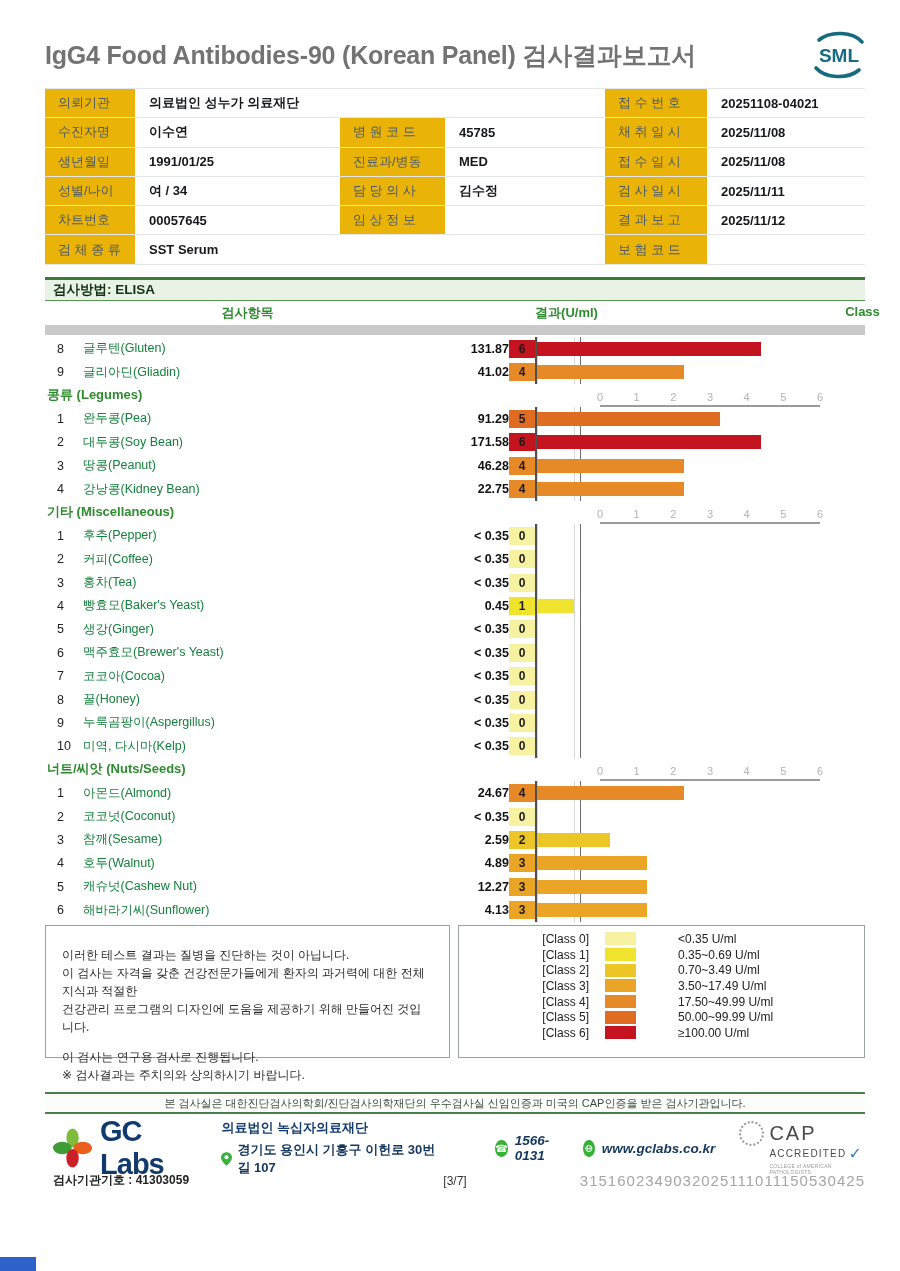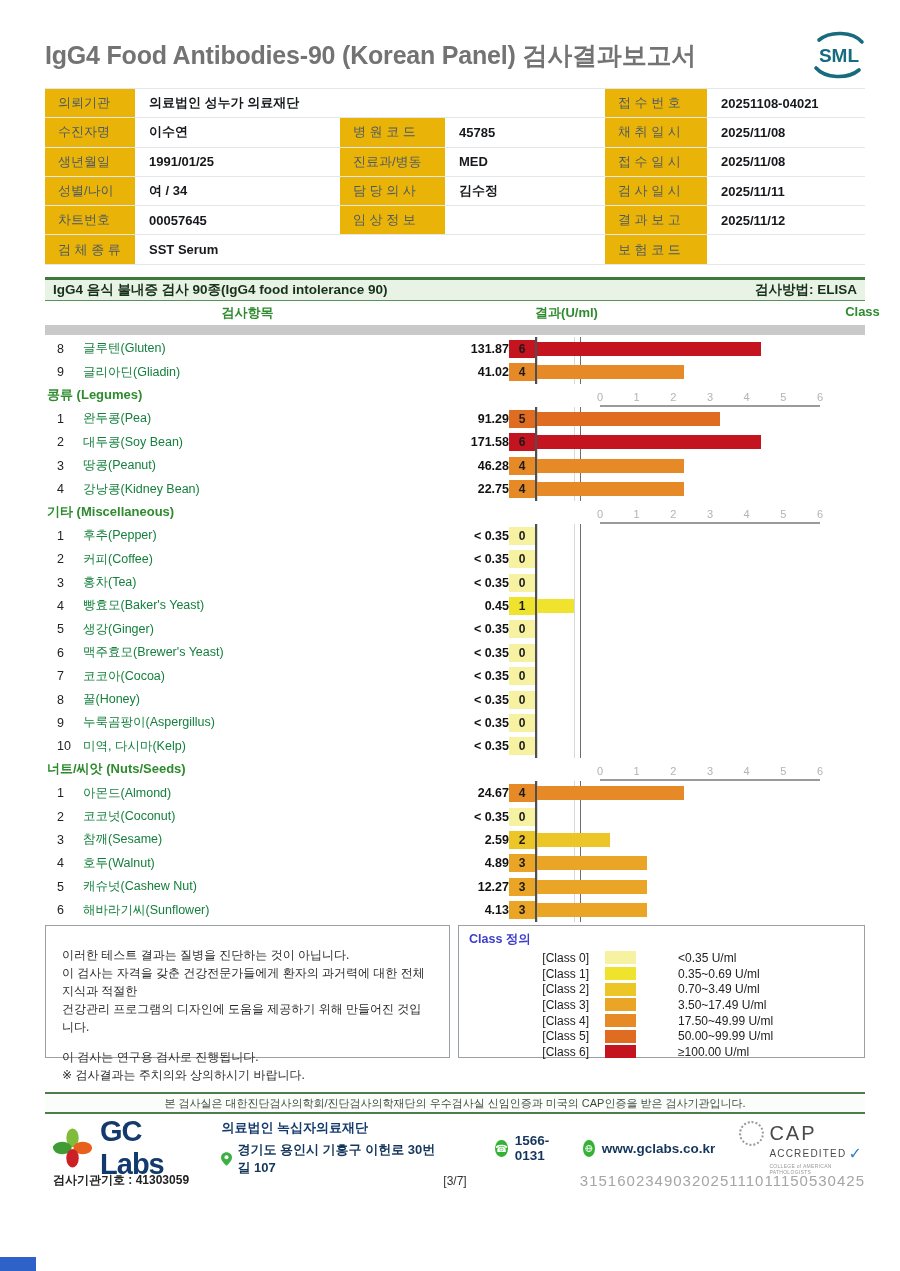--- a/index.html
+++ b/index.html
@@ -59,21 +59,21 @@
   .logo-row{position:absolute;top:1122px;left:45px;width:820px;height:52px;display:flex;align-items:center;}
   .gc-cross{width:46px;height:46px;margin-left:8px;}
   .gc-name{font-size:29px;font-weight:bold;color:#123a6d;letter-spacing:-1px;margin-left:8px;}
   .org-block{margin-left:26px;}
   .org-name{font-size:13px;font-weight:bold;color:#123a6d;margin-bottom:4px;}
   .addr-line{display:flex;align-items:center;font-size:13px;font-weight:600;color:#14365c;}
   .pin-icon{width:13px;height:16px;margin-right:5px;}
   .contact{display:flex;align-items:center;margin-left:58px;}
   .cicon{width:17px;height:17px;border-radius:50%;background:#35b235;color:#fff;font-size:10px;
          display:flex;align-items:center;justify-content:center;margin-right:7px;}
-  .ctext{font-size:13.5px;font-weight:bold;color:#14365c;margin-right:24px;}
+  .ctext{font-size:13.5px;font-weight:bold;color:#14365c;margin-right:24px;font-style:italic;}
   .cap-logo{margin-left:auto;margin-right:2px;text-align:left;}
   .cap-top{display:flex;align-items:center;}
   .cap-circle{width:25px;height:25px;border-radius:50%;border:2px dotted #9a9a9a;box-sizing:border-box;margin-right:5px;}
   .cap-word{font-size:20px;color:#4a4a4a;letter-spacing:2px;font-weight:500;}
   .cap-mid{display:flex;align-items:center;font-size:10px;color:#4a4a4a;letter-spacing:1.2px;margin-top:-2px;margin-left:30px;}
   .cap-check{color:#2f7fc1;font-size:16px;font-weight:bold;margin-left:2px;}
   .cap-sub{font-size:5px;color:#9a9a9a;margin-left:30px;letter-spacing:0.3px;}
   .footer-meta{position:absolute;top:1172px;left:45px;width:820px;display:flex;align-items:center;}
   .org-code{font-size:12px;font-weight:600;color:#222;margin-left:8px;}
   .page-num{font-size:12px;color:#333;position:absolute;left:0;right:0;text-align:center;}
@@ -135,21 +135,20 @@
       </div>
       <div class="irow">
         <div class="ilabel" style="width: 90px;">검 체 종 류</div>
         <div class="ivalue" style="width: 470px;">SST Serum</div>
         <div class="ilabel" style="width: 102px;">보 험 코 드</div>
         <div class="ivalue" style="width: 158px;"></div>
       </div>
     </div>
 
   <div class="green-bar">
-    <span class="t">IgG4 음식 불내증 검사 90종(IgG4 food intolerance 90)</span>
     <span class="t">검사방법: ELISA</span>
   </div>
 
   <div class="srow chead">
     <span class="ch-item">검사항목</span>
     <span class="ch-res">결과(U/ml)</span>
     <span class="ch-class">Class</span>
   </div>
 
   <div class="sections">
@@ -417,21 +416,20 @@
   <div class="disclaimer-box">
       <div class="disc-line">이러한 테스트 결과는 질병을 진단하는 것이 아닙니다.</div>
       <div class="disc-line">이 검사는 자격을 갖춘 건강전문가들에게 환자의 과거력에 대한 전체지식과 적절한</div>
       <div class="disc-line">건강관리 프로그램의 디자인에 도움을 제공하기 위해 만들어진 것입니다.</div>
       <div class="disc-gap"></div>
       <div class="disc-line">이 검사는 연구용 검사로 진행됩니다.</div>
       <div class="disc-line">※ 검사결과는 주치의와 상의하시기 바랍니다.</div>
     </div>
 
   <div class="legend-box">
-    <div class="legend-title">Class 정의</div>
     <div id="legend-rows">
         <div class="lrow">
           <div class="llabel">[Class 0]</div>
           <div class="lswatch" style="background: rgb(247, 242, 162);"></div>
           <div class="lrange">&lt;0.35 U/ml</div>
         </div>
         <div class="lrow">
           <div class="llabel">[Class 1]</div>
           <div class="lswatch" style="background: rgb(240, 227, 46);"></div>
           <div class="lrange">0.35~0.69 U/ml</div>

